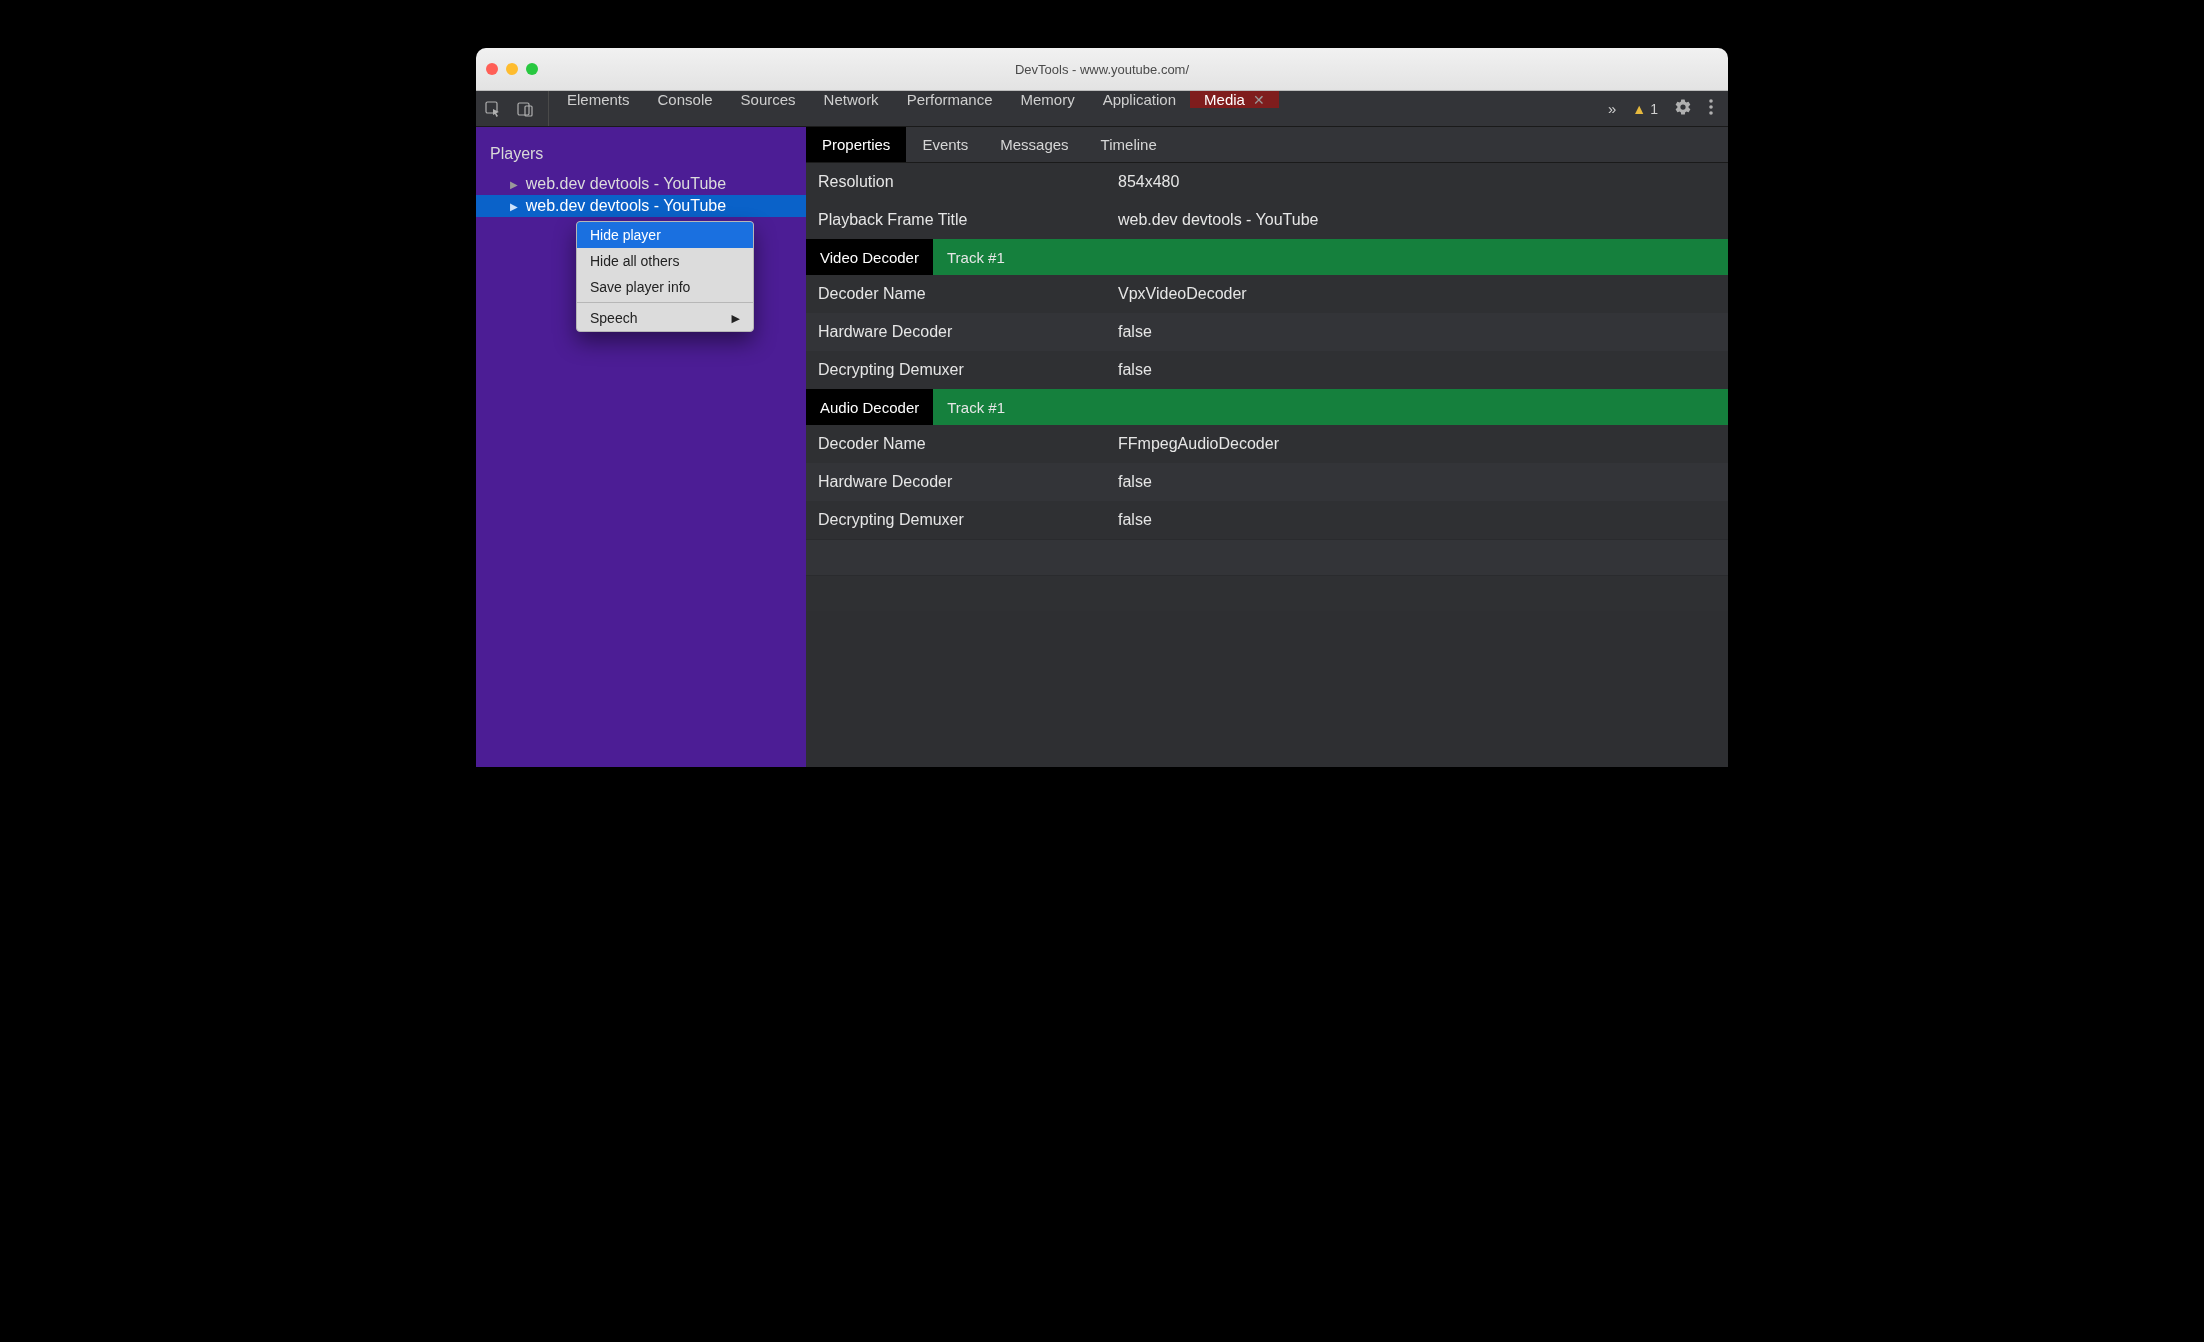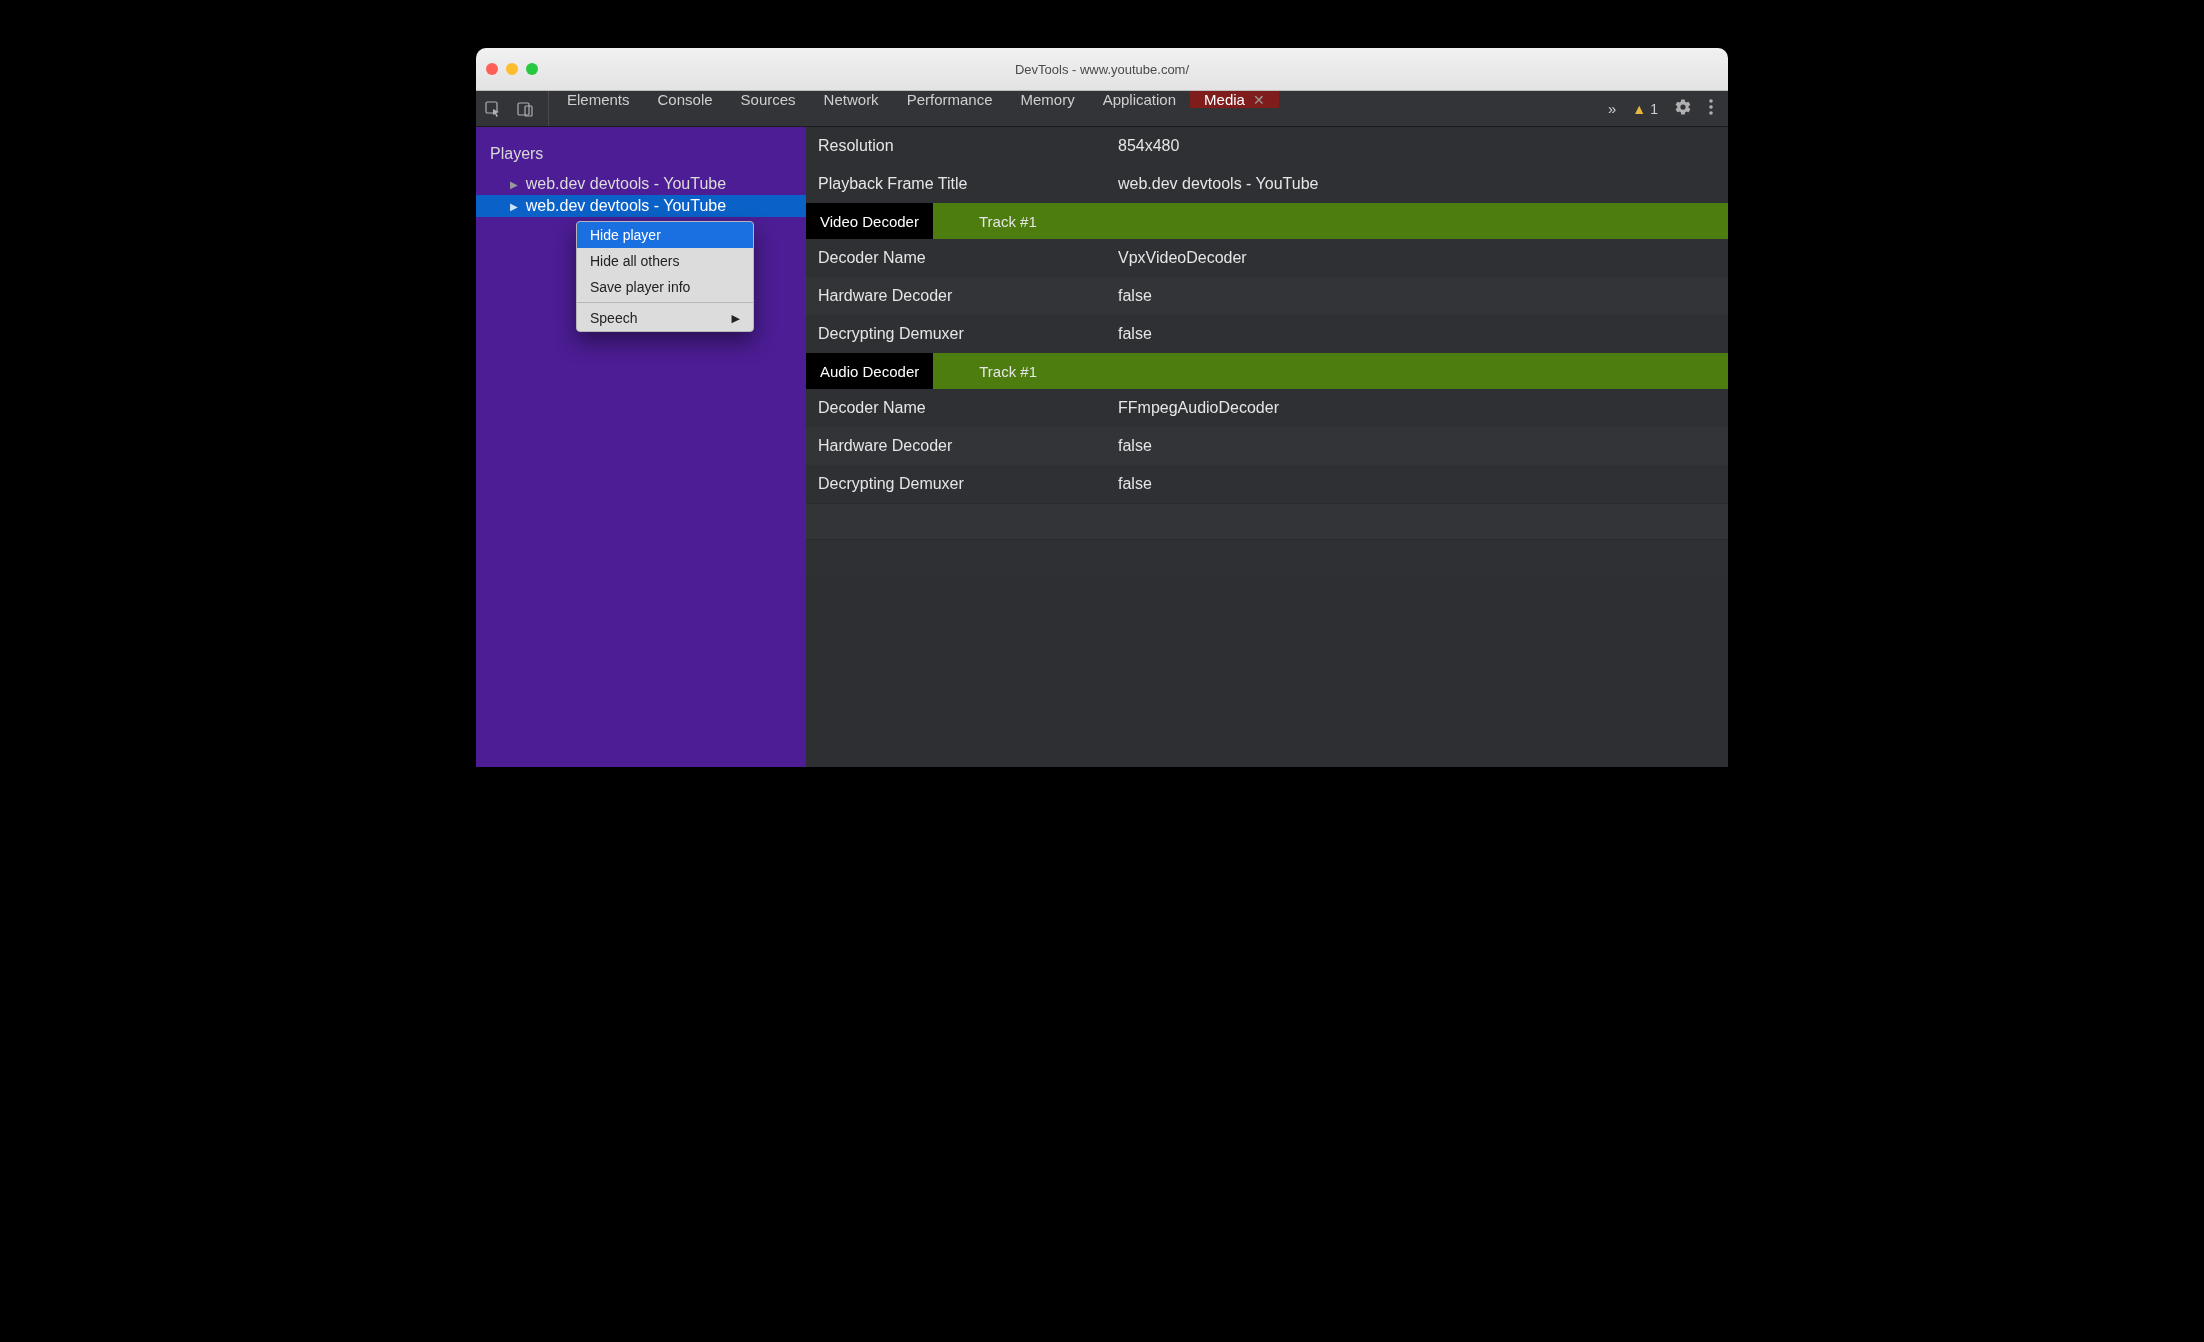--- a/index.html
+++ b/index.html
@@ -128,24 +128,23 @@
       padding: 10px 12px;
       font-size: 16px;
       color: #e6e6e6;
     }
     .prop-row.alt { background: #2f3033; }
     .prop-row.norm { background: #333438; }
     .prop-row .k { width: 300px; }
     .prop-row .v { flex: 1; font-weight: 300; }
     .section-row {
       display: flex; align-items: stretch;
-      background: #4d7c0f;
+      background: #15803d;
       height: 36px;
       font-size: 15px;
-      gap: 32px;
     }
     .section-row .chip {
       background: #000; color: #fff;
       display: flex; align-items: center; padding: 0 14px;
     }
     .section-row .rest {
       display: flex; align-items: center; padding: 0 14px; color: #e6e6e6;
     }
     .filler-row { height: 36px; background: #333438; border-top: 1px solid #2a2b2e; }
     .filler-row.alt { background: #2f3033; }
@@ -252,20 +251,34 @@
         </div>
         <div class="cm-sep"></div>
         <div class="cm-item">
           <span>Speech</span>
           <span class="cm-caret">▶</span>
         </div>
       </div>
     </div>
 
     <div class="details">
+      <div class="subtabs">
+        <div class="subtab active">
+            <span>Properties</span>
+          </div>
+        <div class="subtab">
+            <span>Events</span>
+          </div>
+        <div class="subtab">
+            <span>Messages</span>
+          </div>
+        <div class="subtab">
+            <span>Timeline</span>
+          </div>
+      </div>
 
       <div class="prop-grid">
         <div class="prop-row alt">
           <div class="k">Resolution</div>
           <div class="v">854x480</div>
         </div>
         <div class="prop-row alt">
           <div class="k">Playback Frame Title</div>
           <div class="v">web.dev devtools - YouTube</div>
         </div>

